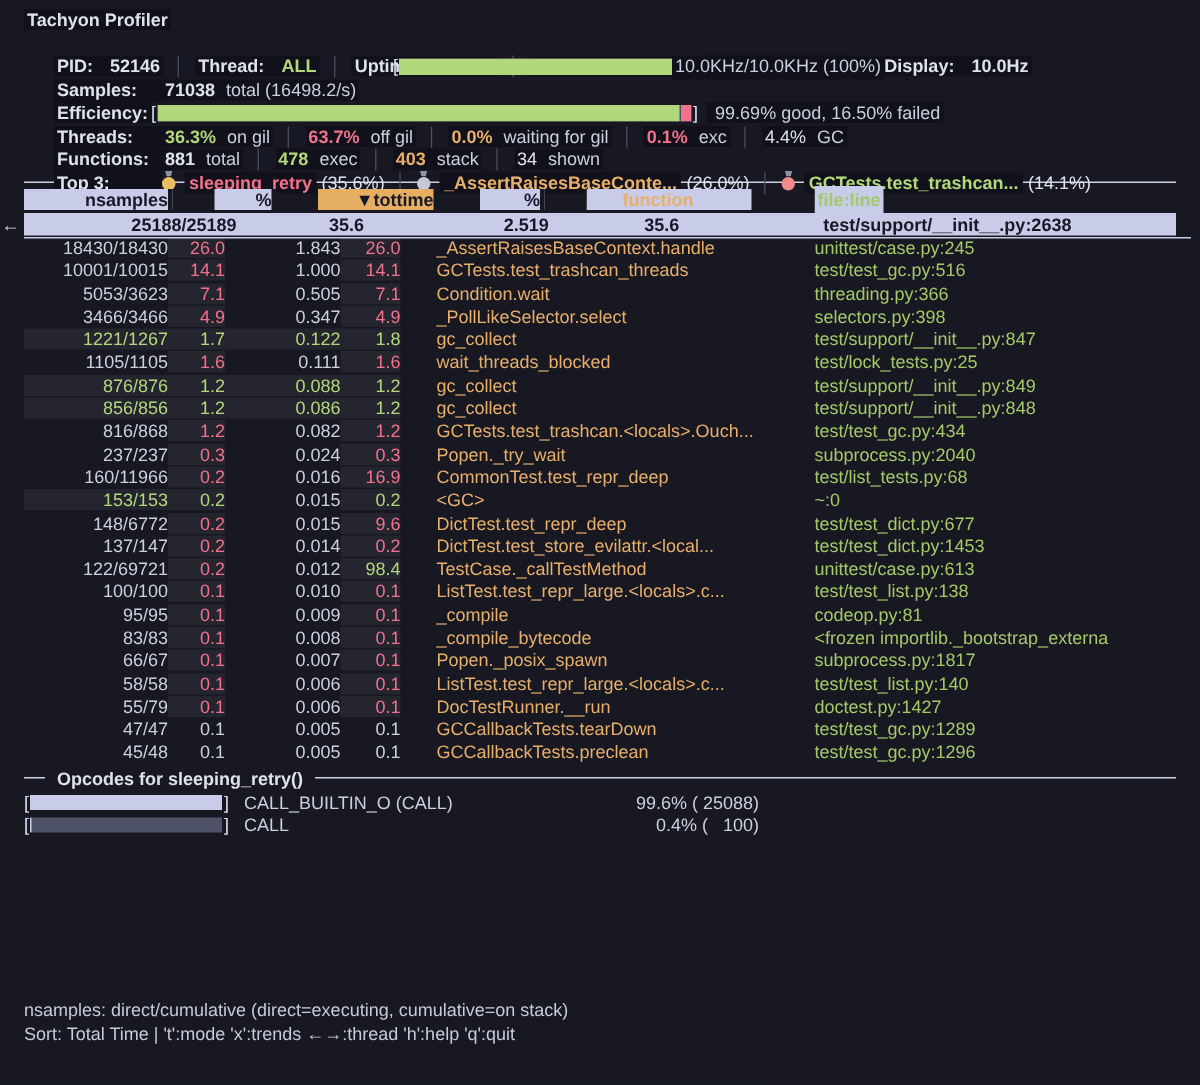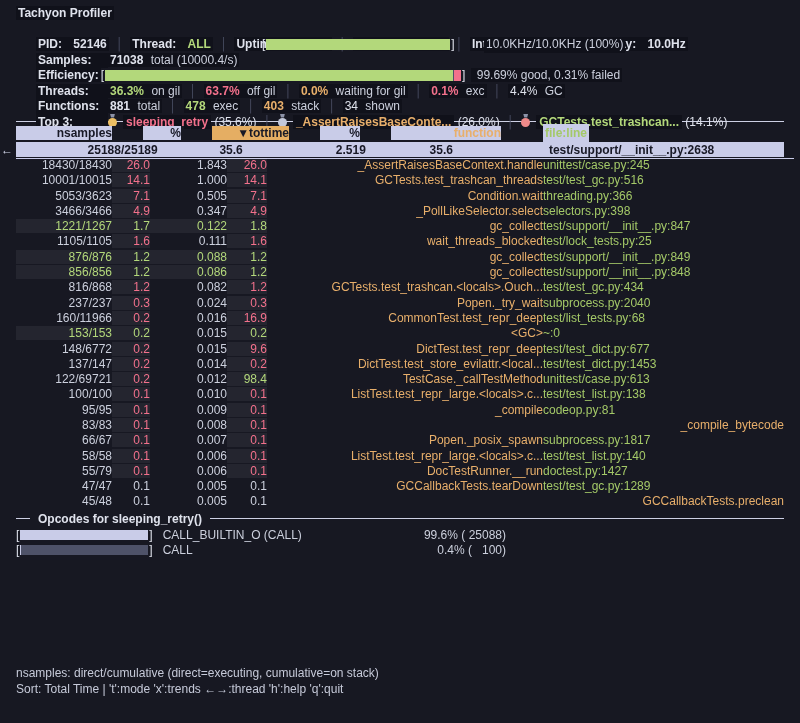--- a/index.html
+++ b/index.html
@@ -38,21 +38,21 @@
   .t-gray{color:var(--gray);}
   .sep{color:var(--sep);margin:0 7px;}
   .lblcol{display:inline-block;width:68px;}
   
   .bar-wrap{position:absolute;top:0;height:15.5px;display:flex;align-items:center;color:var(--fg-bright);}
   .bar-track{display:inline-block;height:11px;background:var(--track);position:relative;overflow:hidden;margin:0 1px;}
   .bar-fill{position:absolute;left:0;top:0;bottom:0;background:var(--green);}
   .bar-fill.fail{background:var(--pink);left:auto;right:0;}
   .samples-bar{left:246px;}
   .samples-bar .bar-track{width:184px;}
-  .samples-rate{position:absolute;left:468px;top:0;}
+  .samples-rate{position:absolute;left:432px;top:0;}
   .eff-line .bar-track{width:356px;}
   .eff-text{margin-left:6px;}
   
   .medal{display:inline-block;width:9px;height:9px;border-radius:50%;position:relative;margin:0 6px 0 0;vertical-align:-1px;}
   .medal::before{content:"";position:absolute;left:2px;top:-4px;width:5px;height:4px;background:#8d93a8;clip-path:polygon(0 0,100% 0,80% 100%,20% 100%);}
   .medal-1{background:#ecbe63;}
   .medal-2{background:#c3c8da;}
   .medal-3{background:#ef8a8a;}
   .top3-item .name{padding:0 3px;background:var(--chip);font-weight:700;}
   
@@ -65,21 +65,21 @@
   .col-pct{width:38px;text-align:right;}
   .col-tt{width:77px;text-align:right;}
   .col-cp{width:40px;text-align:right;}
   .col-fn{flex:1;padding-left:24px;text-align:left;min-width:0;}
   .col-fl{width:241px;text-align:left;}
   .thead .col-ns,.thead .col-pct,.thead .col-cp{background:var(--lav);border-right:3px solid var(--bg);}
   .thead .col-tt{background:var(--amber-chip);border-right:3px solid var(--bg);}
   .thead .col-fn{padding-left:0;}
   .thead .col-fn .hspan{display:block;background:var(--lav);margin-right:14px;padding-left:24px;}
   .thead .col-fl .hspan{display:inline-block;background:var(--lav);padding:2px 2px;}
-  .trow .col-fn{color:var(--amber);text-align:right;}
+  .trow .col-fn{color:var(--amber);}
   .trow .col-fl{color:var(--green-dim);}
   .chipv{background:var(--vchip);}
   .trow.selected{background:var(--lav);font-weight:700;}
   .trow.selected .cell{color:var(--sel-fg) !important;background:transparent;padding-left:48px;}
   .trow.selected::after{content:"";position:absolute;left:0;right:-10px;bottom:-2px;height:1px;background:var(--lav);}
   .row-marker{display:none;position:absolute;left:-15px;color:#d5d8ec;font-weight:400;}
   .trow.selected .row-marker{display:inline;}
   
   .op-divider{display:flex;align-items:center;height:15.5px;margin-top:2px;}
   .op-divider .dash{width:14px;height:1px;background:#cdd0e4;}
@@ -100,27 +100,27 @@
 <div class="app">
   <div class="content">
 
     <div class="line b t-bright"><span class="v">Tachyon Profiler</span></div>
 
     <div class="line">
       <span class="k">PID:</span><span class="v t-bright"> </span><span class="v t-bright b">52146</span><span class="sep">│</span><span class="k">Thread:</span><span class="v"> </span><span class="v t-green b">ALL</span><span class="sep">│</span><span class="k">Uptime:</span><span class="v"> </span><span class="v t-green b">0m07s</span><span class="sep">│</span><span class="k">Time:</span><span class="v"> </span><span class="v t-amber b">18:26:25</span><span class="sep">│</span><span class="k">Interval:</span><span class="v"> </span><span class="v t-amber b">100μs</span><span class="sep">│</span><span class="k">Display:</span><span class="v"> </span><span class="v t-bright b">10.0Hz</span>
     </div>
 
     <div class="line">
-      <span class="k lblcol">Samples:</span><span class="v t-bright b">71038</span><span class="v"> total (10000.4/s)</span>
+      <span class="k lblcol">Samples:</span><span class="v t-bright b">71038</span><span class="v"> total (16498.2/s)</span>
       <span class="bar-wrap samples-bar"><span class="bracket">[</span><span class="bar-track"><span class="bar-fill" id="samples-fill" style="width: 100%;"></span></span><span class="bracket">]</span></span>
       <span class="samples-rate v">10.0KHz/10.0KHz (100%)</span>
     </div>
 
     <div class="line eff-line">
-      <span class="k">Efficiency:</span><span class="bracket t-bright">[</span><span class="bar-track" style="vertical-align:-2px;"><span class="bar-fill" id="eff-good" style="width: 97.69%;"></span><span class="bar-fill fail" id="eff-fail" style="width: calc(0.31% + 6px);"></span></span><span class="bracket t-bright">]</span><span class="eff-text v"> 99.69% good, 0.31% failed</span>
+      <span class="k">Efficiency:</span><span class="bracket t-bright">[</span><span class="bar-track" style="vertical-align:-2px;"><span class="bar-fill" id="eff-good" style="width: 97.69%;"></span><span class="bar-fill fail" id="eff-fail" style="width: calc(0.31% + 6px);"></span></span><span class="bracket t-bright">]</span><span class="eff-text v"> 99.69% good, 16.50% failed</span>
     </div>
 
     <div class="line">
       <span class="k lblcol">Threads:</span><span class="v t-green b">36.3%</span><span class="v"> on gil</span><span class="sep">│</span><span class="v t-pink b">63.7%</span><span class="v"> off gil</span><span class="sep">│</span><span class="v t-amber b">0.0%</span><span class="v"> waiting for gil</span><span class="sep">│</span><span class="v t-pink b">0.1%</span><span class="v"> exc</span><span class="sep">│</span><span class="v t-bright">4.4%</span><span class="v"> GC</span>
     </div>
 
     <div class="line">
       <span class="k lblcol">Functions:</span><span class="v t-bright b">881</span><span class="v"> total</span><span class="sep">│</span><span class="v t-green b">478</span><span class="v"> exec</span><span class="sep">│</span><span class="v t-amber b">403</span><span class="v"> stack</span><span class="sep">│</span><span class="v t-bright">34</span><span class="v"> shown</span>
     </div>
 
@@ -302,20 +302,21 @@
     <div class="cell col-fn">_compile</div>
     <div class="cell col-fl">codeop.py:81</div>
   </div>
         <div class="trow">
     
     <div class="cell col-ns">83/83</div>
     <div class="cell col-pct t-pink chipv">0.1</div>
     <div class="cell col-tt">0.008</div>
     <div class="cell col-cp t-pink chipv">0.1</div>
     <div class="cell col-fn">_compile_bytecode</div>
+    <div class="cell col-fl">&lt;frozen importlib._bootstrap_externa</div>
   </div>
         <div class="trow">
     
     <div class="cell col-ns">66/67</div>
     <div class="cell col-pct t-pink chipv">0.1</div>
     <div class="cell col-tt">0.007</div>
     <div class="cell col-cp t-pink chipv">0.1</div>
     <div class="cell col-fn">Popen._posix_spawn</div>
     <div class="cell col-fl">subprocess.py:1817</div>
   </div>
@@ -346,20 +347,21 @@
     <div class="cell col-fn">GCCallbackTests.tearDown</div>
     <div class="cell col-fl">test/test_gc.py:1289</div>
   </div>
         <div class="trow">
     
     <div class="cell col-ns">45/48</div>
     <div class="cell col-pct">0.1</div>
     <div class="cell col-tt">0.005</div>
     <div class="cell col-cp">0.1</div>
     <div class="cell col-fn">GCCallbackTests.preclean</div>
+    <div class="cell col-fl">test/test_gc.py:1296</div>
   </div>
       </div>
 
     <div class="op-divider">
       <span class="dash"></span>
       <span class="oplabel">Opcodes for sleeping_retry()</span>
       <span class="rule"></span>
     </div>
 
     <div id="opcode-bars">

